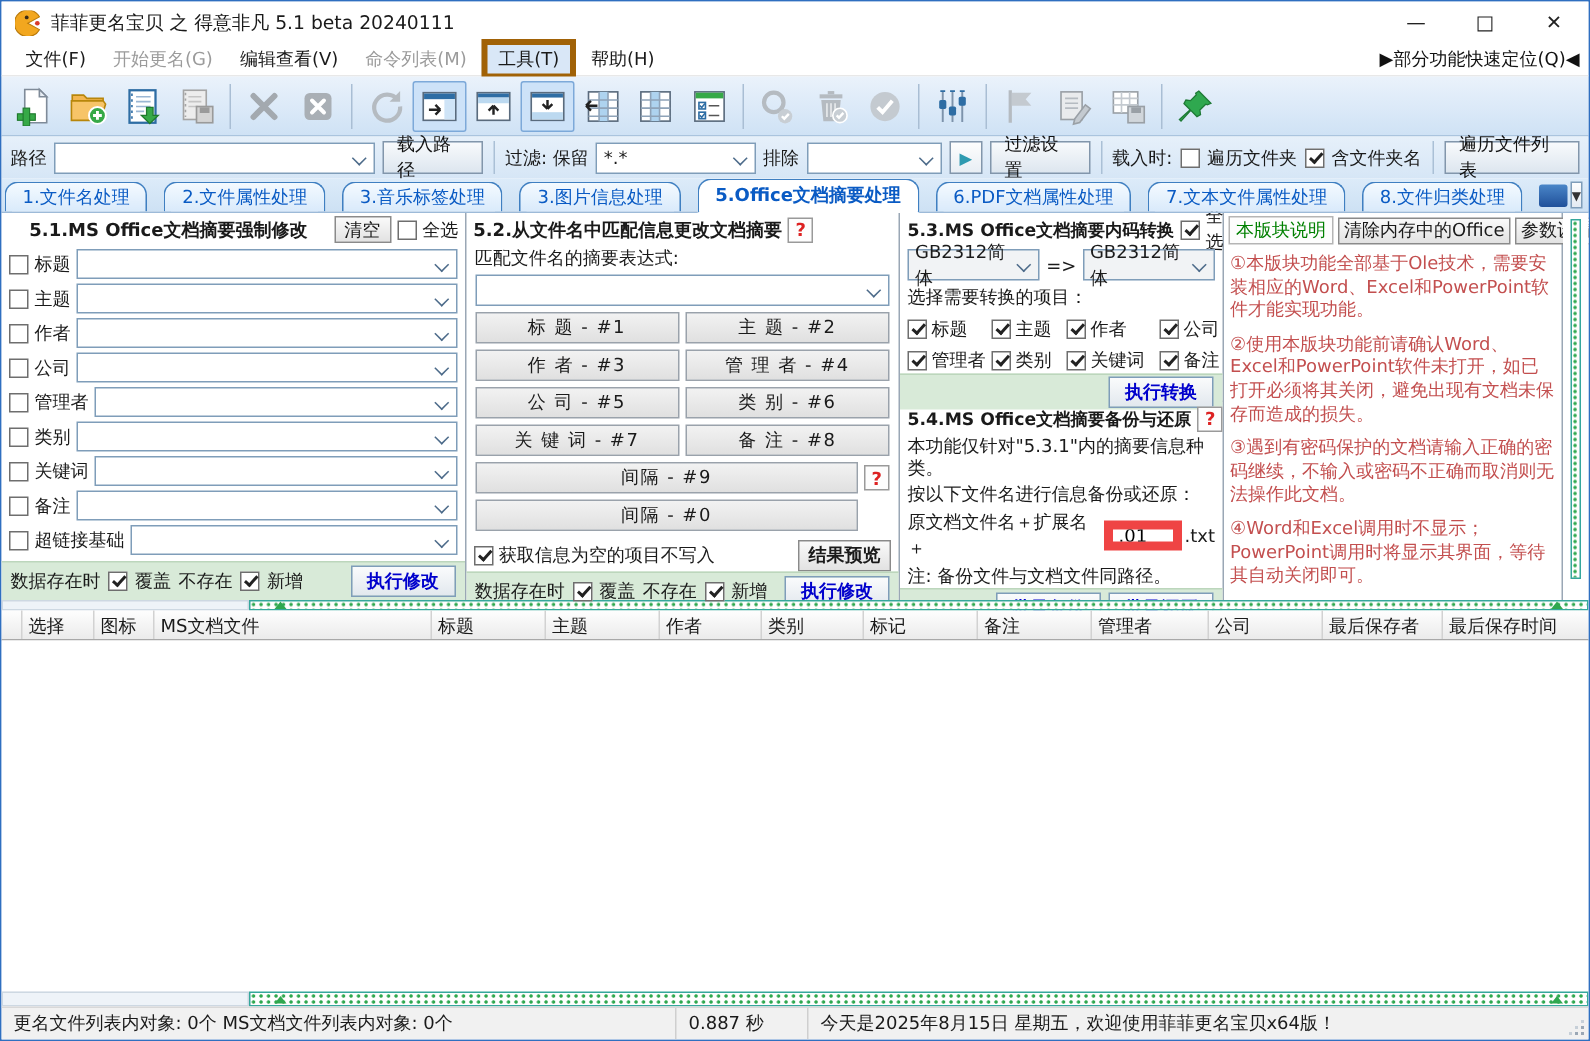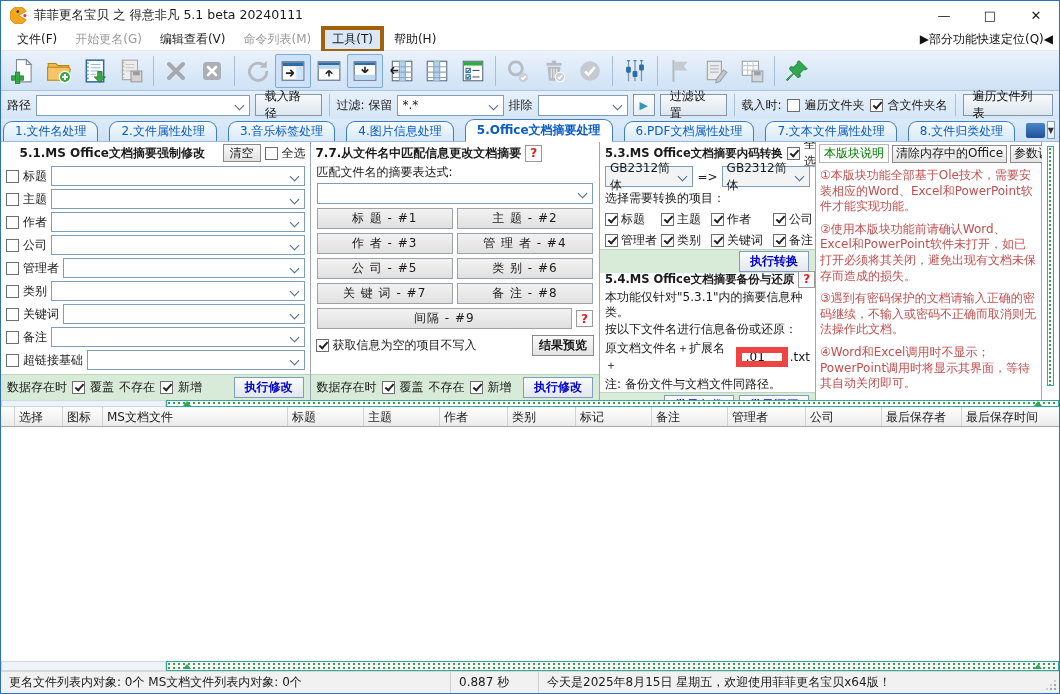--- a/index.html
+++ b/index.html
@@ -379,21 +379,21 @@
     <span class="cb on"></span>
     <span class="lbl">含文件夹名</span>
     <span class="vline"></span>
     <span class="btn">遍历文件列表</span>
   </div>
 
   <div class="tabrow">
     <span class="tab">1.文件名处理</span>
     <span class="tab">2.文件属性处理</span>
     <span class="tab">3.音乐标签处理</span>
-    <span class="tab">4.图片信息处理</span>
+    <span class="tab">3.图片信息处理</span>
     <span class="tab active">5.Office文档摘要处理</span>
     <span class="tab">6.PDF文档属性处理</span>
     <span class="tab">7.文本文件属性处理</span>
     <span class="tab">8.文件归类处理</span>
     <span class="tab-fill"></span>
     <span class="tab-more">
         <span>▼</span>
       </span>
   </div>
 
@@ -457,40 +457,43 @@
         <span>覆盖</span>
         <span>不存在</span>
         <span class="cb on"></span>
         <span>新增</span>
         <span class="exec" style="margin-left:auto">执行修改</span>
       </div>
     </div>
 
     <div class="panel p52">
       <div class="phead">
-        <span class="ptitle">7.7.从文件名中匹配信息更改文档摘要</span>
+        <span class="ptitle">5.2.从文件名中匹配信息更改文档摘要</span>
         <span class="qbtn">?</span>
       </div>
       <div style="padding:0 6px;margin-top:1px">匹配文件名的摘要表达式:</div>
       <div style="padding:0 6px;margin-top:2px">
           <span class="combo" style="display:flex"></span>
         </div>
       <div class="bgrid">
         <span class="gbtn">标 题 - #1</span>
         <span class="gbtn">主 题 - #2</span>
         <span class="gbtn">作 者 - #3</span>
         <span class="gbtn">管 理 者 - #4</span>
         <span class="gbtn">公 司 - #5</span>
         <span class="gbtn">类 别 - #6</span>
         <span class="gbtn">关 键 词 - #7</span>
         <span class="gbtn">备 注 - #8</span>
       </div>
       <div class="widerow">
         <span class="gbtn">间隔 - #9</span>
         <span class="qbtn">?</span>
+      </div>
+      <div class="widerow" style="padding-right:27px">
+        <span class="gbtn">间隔 - #0</span>
       </div>
       <div class="frow" style="margin-top:6px">
         <span class="cb on"></span>
         <span style="flex:1">获取信息为空的项目不写入</span>
         <span class="sbtn" style="font-weight:bold;height:21px">结果预览</span>
       </div>
       <div class="actionbar">
         <span>数据存在时</span>
         <span class="cb on"></span>
         <span>覆盖</span>

